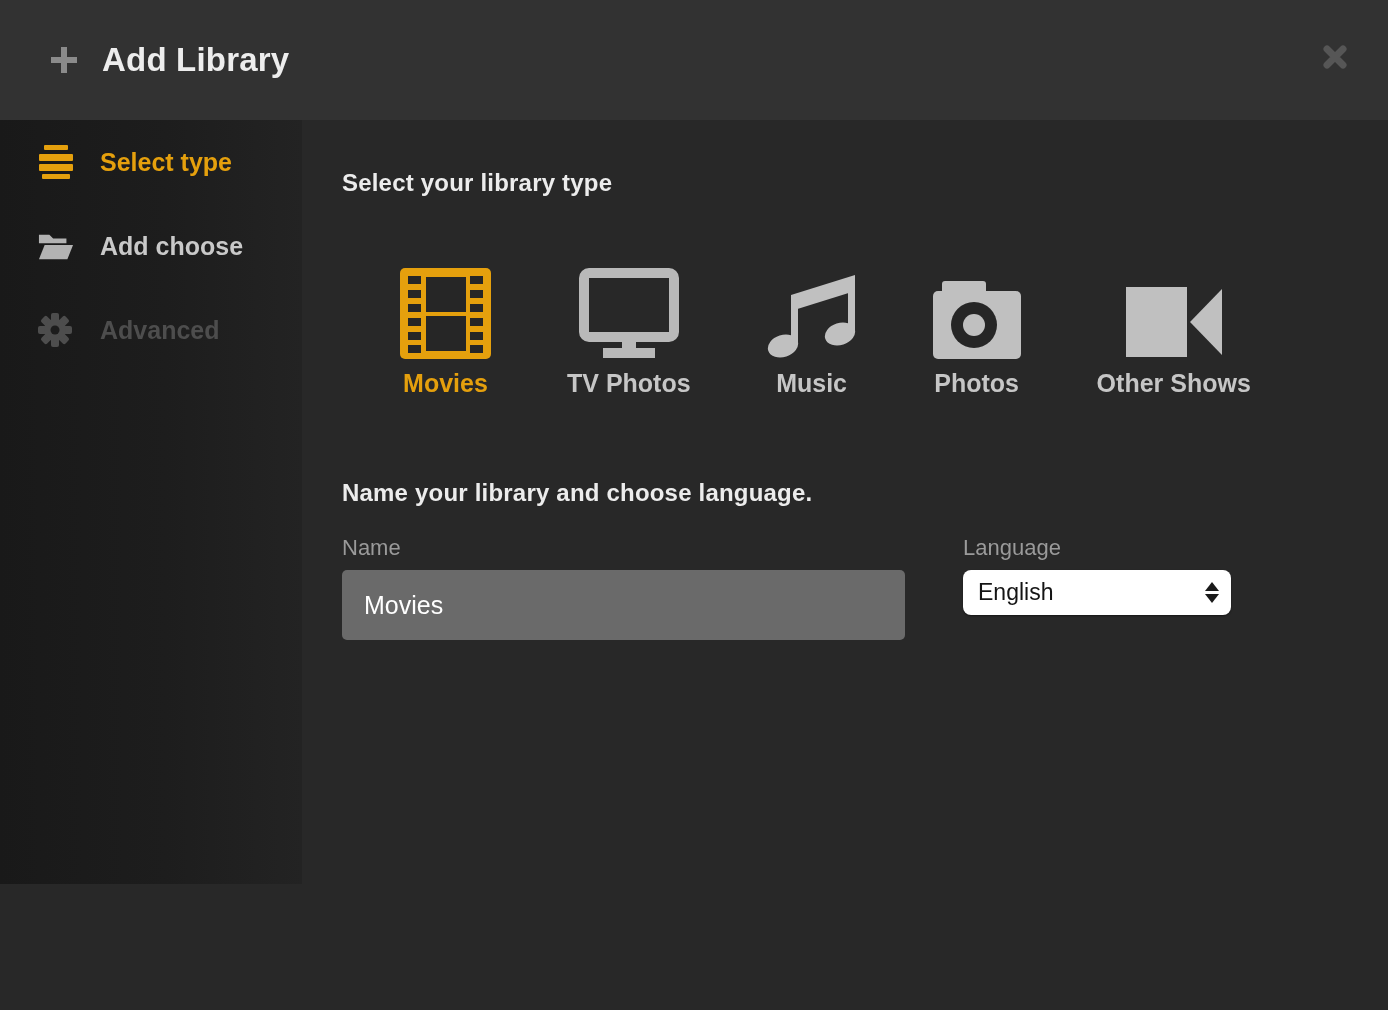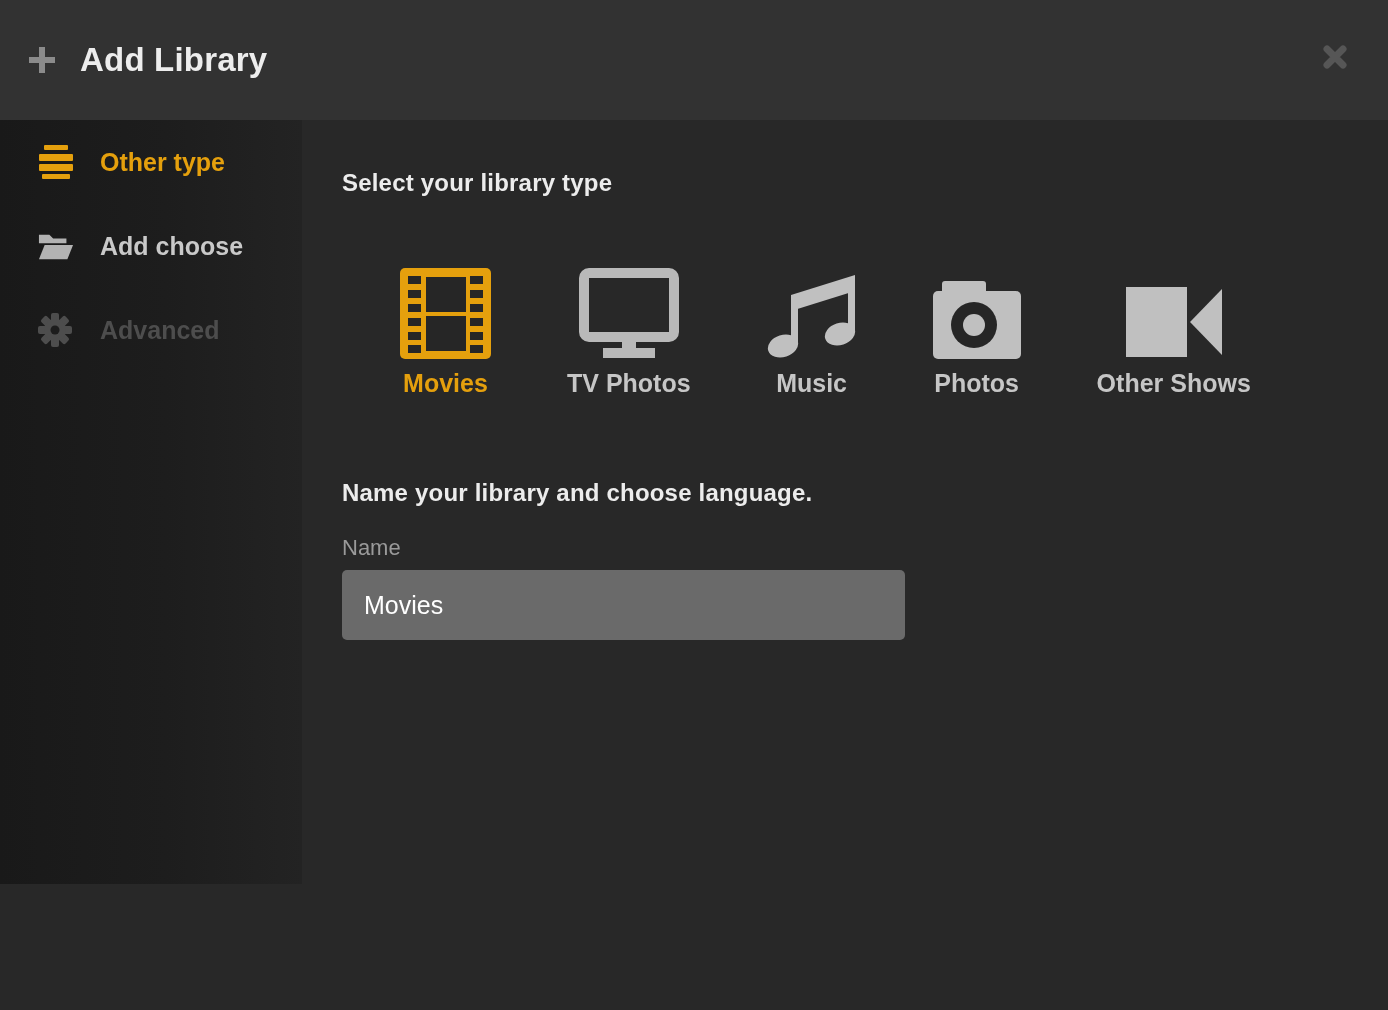--- a/index.html
+++ b/index.html
@@ -7,21 +7,21 @@
     width:1388px;height:1010px;overflow:hidden;position:relative;
     background:#282828;
     font-family:"Liberation Sans","DejaVu Sans",sans-serif;
     -webkit-font-smoothing:antialiased;
   }
   .dialog{position:absolute;inset:0;}
 
   
   .hdr{
     position:absolute;top:0;left:0;right:0;height:120px;
-    background:#323232;display:flex;align-items:center;padding-left:26px;box-sizing:border-box;
+    background:#323232;display:flex;align-items:center;padding-left:48px;box-sizing:border-box;
   }
   .hdr .plus{margin-right:22px;display:flex;}
   .hdr .title{font-size:33px;font-weight:700;color:#ededed;letter-spacing:.2px;}
   .close-btn{
     position:absolute;top:40px;right:36px;width:34px;height:34px;border:none;background:transparent;
     cursor:pointer;display:flex;align-items:center;justify-content:center;padding:0;
   }
 
   
   .side{
@@ -115,21 +115,21 @@
 
     <div class="side-item active">
       <span class="s-icon">
         <svg width="36" height="34" viewBox="0 0 36 34">
           <rect x="6" y="0" width="24" height="5" rx="1" fill="#e5a00d"></rect>
           <rect x="1" y="9" width="34" height="7" rx="1" fill="#e5a00d"></rect>
           <rect x="1" y="19" width="34" height="7" rx="1" fill="#e5a00d"></rect>
           <rect x="4" y="29" width="28" height="5" rx="1" fill="#e5a00d"></rect>
         </svg>
       </span>
-      <span class="s-label">Other type</span>
+      <span class="s-label">Select type</span>
     </div>
 
     <div class="side-item normal">
       <span class="s-icon">
         <svg width="38" height="30" viewBox="0 0 38 30">
           <path d="M1 3 h11 l4 4 h14 v5 H1 z" fill="#b3b3b3"></path>
           <path d="M1 29 L7 14 H37 L31 29 z" fill="#b3b3b3"></path>
         </svg>
       </span>
       <span class="s-label">Add choose</span>
@@ -232,17 +232,27 @@
       </div>
     </div>
 
     <div class="section-heading heading-2">Name your library and choose language.</div>
 
     <div class="fields">
       <div class="field-col-name">
         <div class="field-label">Name</div>
         <input class="name-input" type="text" value="Movies" style="">
       </div>
+      <div class="field-col-lang">
+        <div class="field-label">Language</div>
+        <div class="select">
+          <span class="sel-text">English</span>
+          <span class="stepper">
+            <span class="tri-up"></span>
+              <span class="tri-down"></span>
+          </span>
+        </div>
+      </div>
     </div>
   </div>
 
 
 </div>
 
 </body></html>

